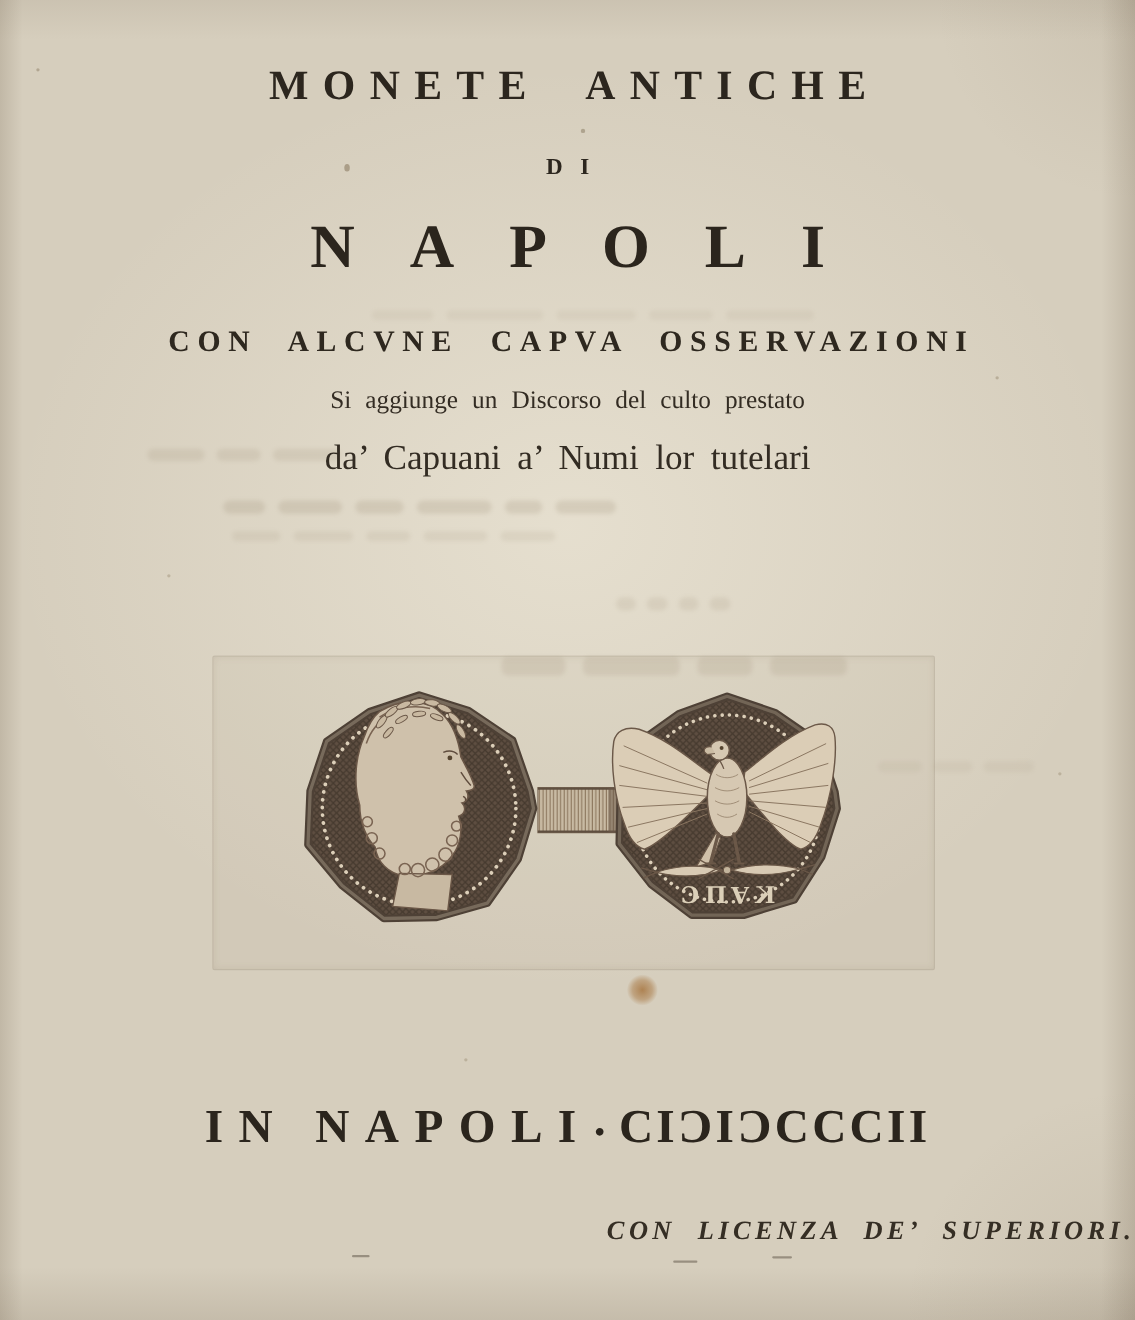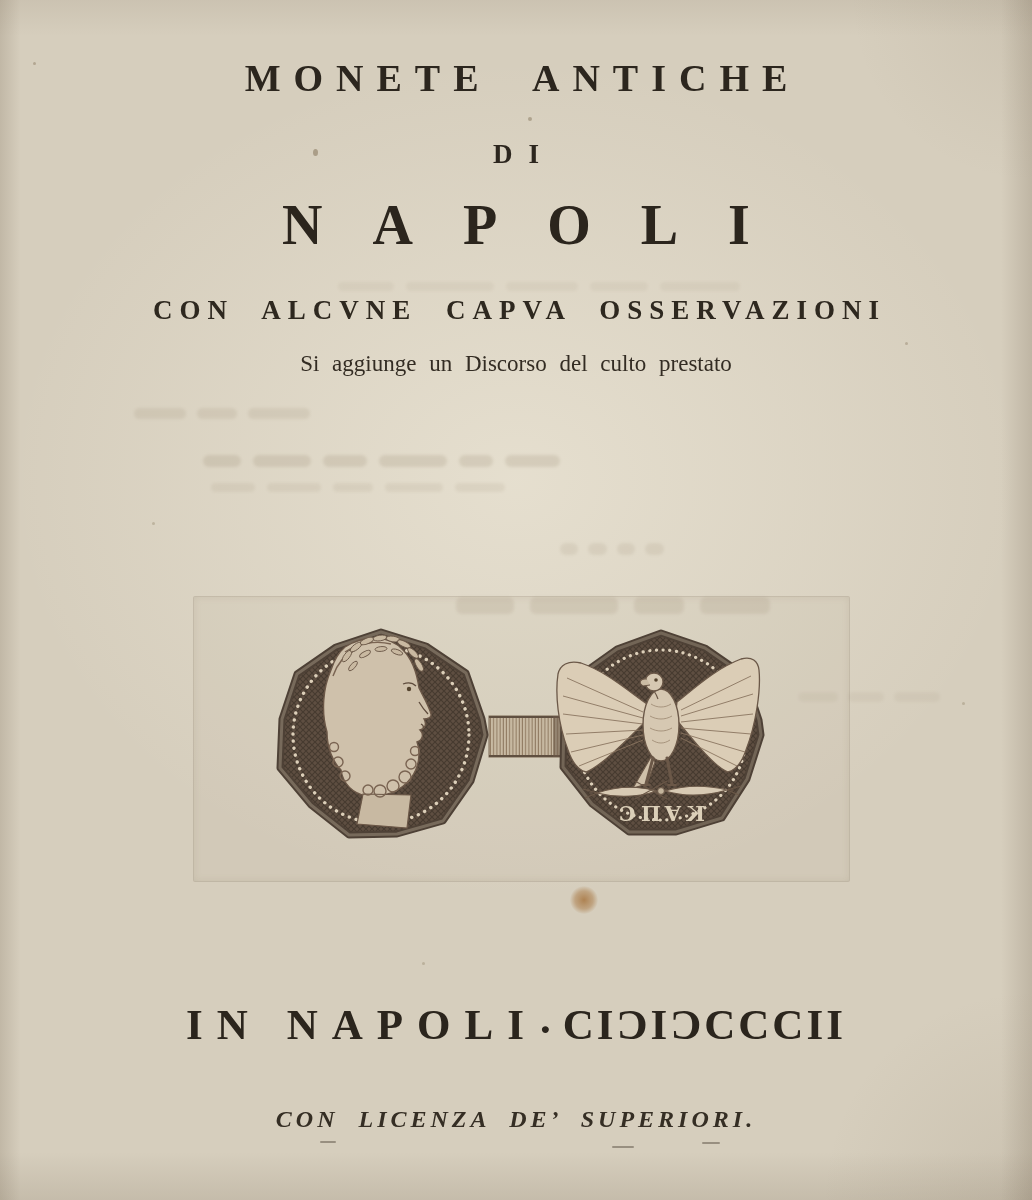--- a/index.html
+++ b/index.html
@@ -11,31 +11,31 @@
       radial-gradient(ellipse 70% 50% at 50% 40%, rgba(248,243,228,0.45), rgba(248,243,228,0) 70%),
       linear-gradient(90deg, rgba(110,95,75,0.20) 0, rgba(110,95,75,0) 2%, rgba(110,95,75,0) 97%, rgba(110,95,75,0.22) 100%),
       linear-gradient(180deg, rgba(110,95,75,0.10) 0, rgba(110,95,75,0) 3%, rgba(110,95,75,0) 96%, rgba(110,95,75,0.16) 100%),
       radial-gradient(circle 260px at 100% 0%, rgba(120,104,82,0.10), rgba(120,104,82,0) 70%),
       radial-gradient(circle 300px at 100% 100%, rgba(120,104,82,0.12), rgba(120,104,82,0) 70%);
     font-family:"Liberation Serif","DejaVu Serif",serif;
     color:#2f2921;
   }
   .tline{position:absolute;left:0;right:0;text-align:center;white-space:nowrap;}
   .t-main    {top:56px;  font-size:38px; letter-spacing:13px; word-spacing:20px; text-indent:13px; font-weight:bold; color:#2c261e;}
-  .t-di      {top:139px; font-size:27px; letter-spacing:16px; text-indent:16px; font-weight:bold; color:#2c261e;}
+  .t-di      {top:139px; font-size:21px; letter-spacing:16px; text-indent:16px; font-weight:bold; color:#2c261e;}
   .t-capva   {top:193px; font-size:56px; letter-spacing:50px; text-indent:50px; font-weight:bold; color:#2b251d;}
   .t-sub1    {top:295px; font-size:27px; letter-spacing:7px;  word-spacing:15px; text-indent:7px; font-weight:bold; color:#2e281f;}
   .t-sub2    {top:351px; font-size:23px; word-spacing:7px; color:#332c23;}
   .t-sub3    {top:397px; font-size:32px; word-spacing:7px; color:#332c23;}
   .t-city    {top:1000px;font-size:43px; font-weight:bold; color:#2b251d;}
   .t-city .place{letter-spacing:14px;}
   .t-city .sep{display:inline-block;margin:0 12px 0 2px;transform:translateY(-6px);}
   .t-city .year{letter-spacing:3px;}
   .t-printer {top:1066px;font-size:29px; letter-spacing:8px; word-spacing:12px; text-indent:8px; font-weight:bold; color:#2e281f;}
-  .t-license {top:1106px;font-size:24px; font-style:italic; letter-spacing:4px; word-spacing:10px; font-weight:bold; color:#352e24;}
+  .t-license {top:1106px;font-size:24px; font-style:italic; letter-spacing:4px; word-spacing:10px; font-weight:bold; color:#352e24;text-align:right;}
 
   .platemark{position:absolute;left:193px;top:596px;width:655px;height:284px;
     background:rgba(172,158,132,0.08);
     border:1px solid rgba(125,110,88,0.20);border-radius:2px;
     box-shadow:0 0 7px rgba(125,110,88,0.15) inset;}
   .engraving{position:absolute;left:195px;top:592px;}
 
   .ghost{position:absolute;display:flex;align-items:center;filter:blur(1.8px);transform:scaleX(-1);}
   .ghost i{display:block;background:#8a795f;border-radius:6px;}
   .foxing{position:absolute;left:570px;top:886px;width:28px;height:28px;border-radius:50%;
@@ -91,20 +91,21 @@
     <i style="width:46px;height:10px"></i>
       <i style="width:36px;height:10px"></i>
       <i style="width:40px;height:10px"></i>
   </div>
 
   <div class="tline t-main">MONETE ANTICHE</div>
   <div class="tline t-di">DI</div>
   <div class="tline t-capva">NAPOLI</div>
   <div class="tline t-sub1">CON ALCVNE CAPVA OSSERVAZIONI</div>
   <div class="tline t-sub2">Si aggiunge un Discorso del culto prestato</div>
+  <div class="tline t-sub3">da’ Capuani a’ Numi lor tutelari</div>
 
   <div class="platemark"></div>
 
   <svg class="engraving" width="660" height="296" viewBox="0 0 660 296">
     <defs>
       <pattern id="xhatch" width="6" height="6" patternUnits="userSpaceOnUse">
         <rect width="6" height="6" fill="#5e4e41"></rect>
         <path d="M0,0 L6,6 M6,0 L0,6" stroke="#463a2f" stroke-width="1.2"></path>
       </pattern>
       <pattern id="vlin" width="3.2" height="8" patternUnits="userSpaceOnUse">

